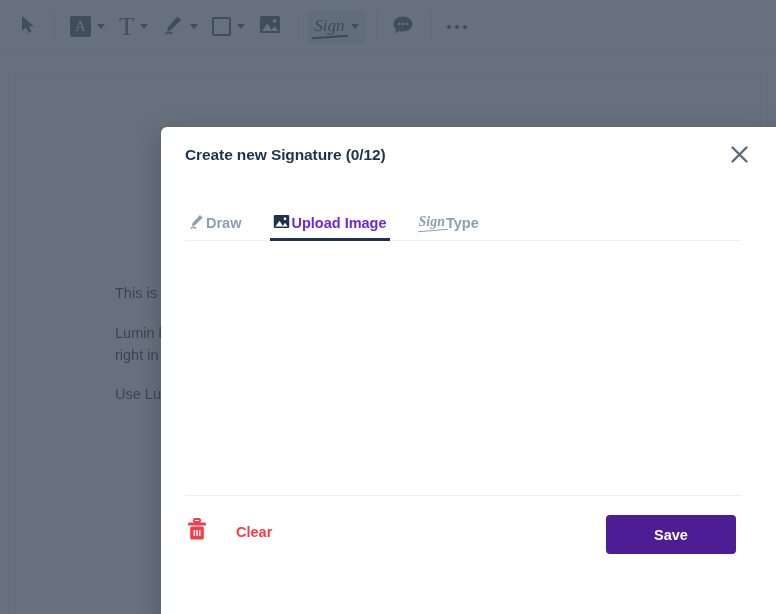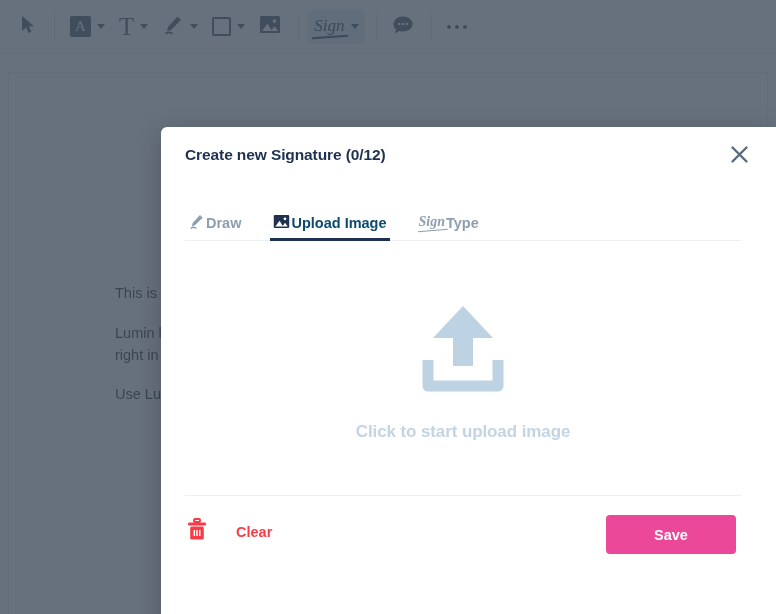--- a/index.html
+++ b/index.html
@@ -144,21 +144,21 @@
   .tab {
     display: flex; align-items: center; gap: 1px;
     height: 35px;
     padding: 0 3px;
     margin-right: 26px;
     font-size: 14.5px; font-weight: bold;
     color: #8d9eb1;
     cursor: pointer;
     position: relative;
   }
-  .tab.active { color: #0c4a6e; }
+  .tab.active { color: #6d28d9; }
   .tab.active::after {
     content: "";
     position: absolute; left: 0; right: 0; bottom: -1px;
     height: 3px; background: #1e3250;
   }
   .tab-script {
     font-family: "Liberation Serif", serif;
     font-style: italic;
     font-size: 14px;
     position: relative;
@@ -197,21 +197,21 @@
     position: absolute; left: 25px; top: 391px;
     display: flex; align-items: center; gap: 28px;
     cursor: pointer;
   }
   .clear-label {
     font-size: 14.5px; font-weight: bold; color: #f73c47;
   }
   .save-btn {
     position: absolute; left: 445px; top: 388px;
     width: 130px; height: 39px;
-    background: #ec4899;
+    background: #4c1d95;
     border: none; border-radius: 4px;
     color: #ffffff;
     font-family: "Liberation Sans", sans-serif;
     font-size: 14.5px; font-weight: bold;
     cursor: pointer;
   }
 </style>
 </head>
 <body>
 
@@ -343,29 +343,20 @@
         </span>
         <span>Upload Image</span>
       </div>
 
       <div class="tab">
         <span class="tab-script">Sign</span>
         <span>Type</span>
       </div>
     </div>
 
-    <div class="drop-area">
-      <span class="upload-icon">
-        <svg width="88" height="92" viewBox="0 0 88 92">
-          <path d="M44 4 L74 36 L54 36 L54 64 L34 64 L34 36 L14 36 Z" fill="#bdd2e3"></path>
-          <path d="M9 58 L9 84 L79 84 L79 58" stroke="#bdd2e3" stroke-width="11" fill="none" stroke-linejoin="round" stroke-linecap="butt"></path>
-        </svg>
-      </span>
-      <span class="drop-label">Click to start upload image</span>
-    </div>
 
     <div class="footer-divider"></div>
 
     <div class="clear-btn">
       <span>
         <svg width="22" height="24" viewBox="0 0 22 24">
           <rect x="8" y="1" width="6" height="3" rx="1" fill="none" stroke="#f73c47" stroke-width="2"></rect>
           <rect x="2" y="4.6" width="18" height="2.8" rx="1.2" fill="#f73c47"></rect>
           <rect x="4.2" y="8.5" width="13.6" height="13" rx="1.5" fill="#f73c47"></rect>
           <rect x="7.6" y="12" width="1.5" height="6" fill="#ffffff"></rect>

